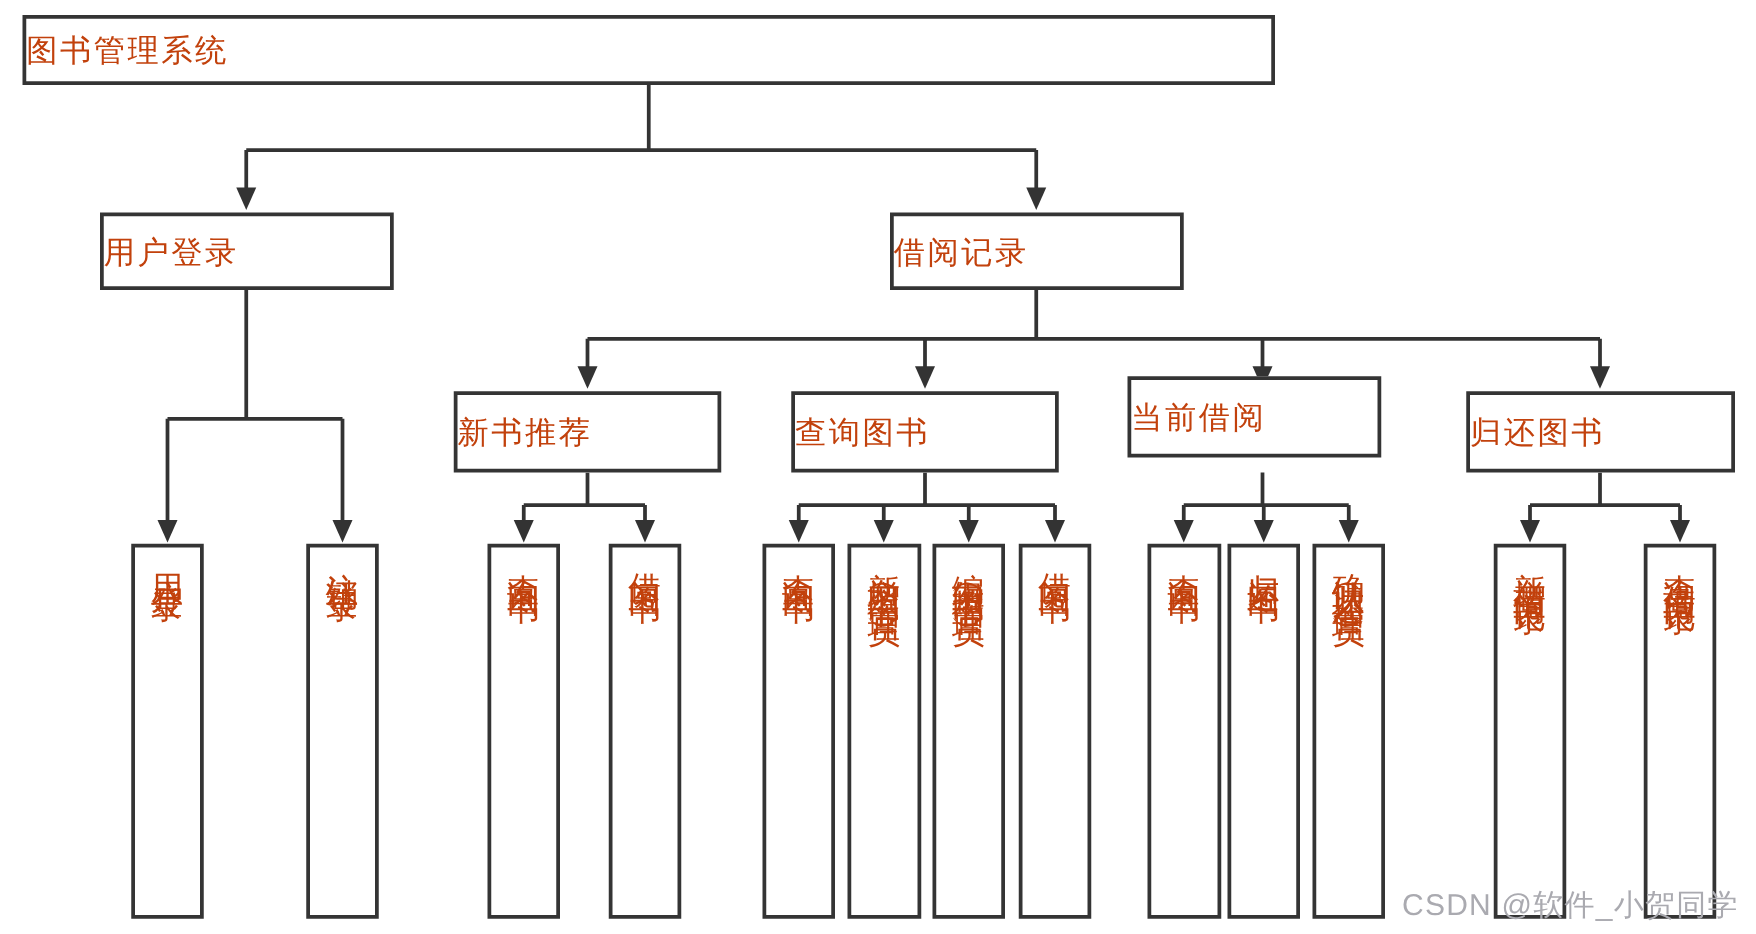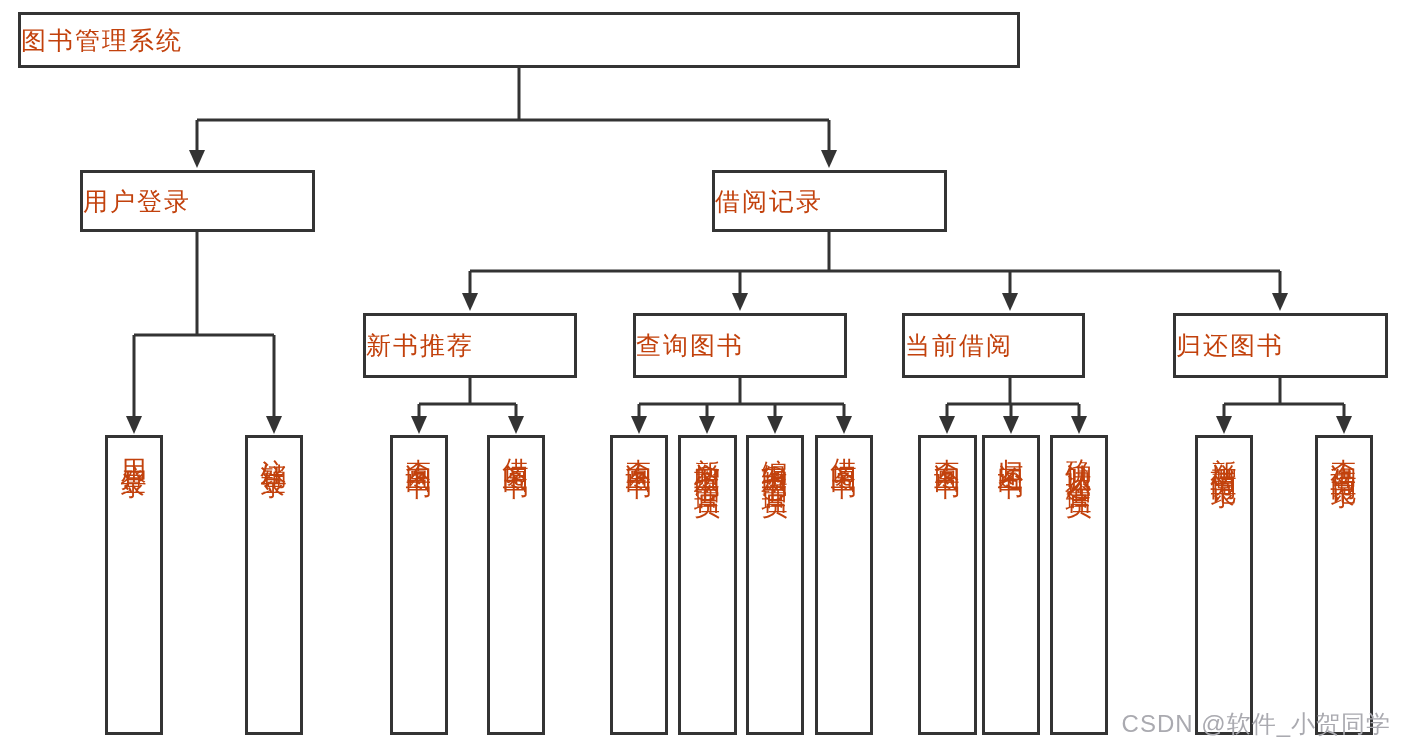--- a/index.html
+++ b/index.html
@@ -101,21 +101,21 @@
   <div class="node h" style="left:712px;top:170px;width:235px;height:62px;">
     <span>借阅记录</span>
   </div>
 
   <div class="node h" style="left:363px;top:313px;width:214px;height:65px;">
     <span>新书推荐</span>
   </div>
   <div class="node h" style="left:633px;top:313px;width:214px;height:65px;">
     <span>查询图书</span>
   </div>
-  <div class="node h" style="left:902px;top:313px;width:183px;height:65px;">
+  <div class="node h" style="left:902px;top:301px;width:203px;height:65px;">
     <span>当前借阅</span>
   </div>
   <div class="node h" style="left:1173px;top:313px;width:215px;height:65px;">
     <span>归还图书</span>
   </div>
 
   <div class="node v" style="left:105px;top:435px;width:58px;height:300px;">
     <span>用户登录</span>
   </div>
   <div class="node v" style="left:245px;top:435px;width:58px;height:300px;">

